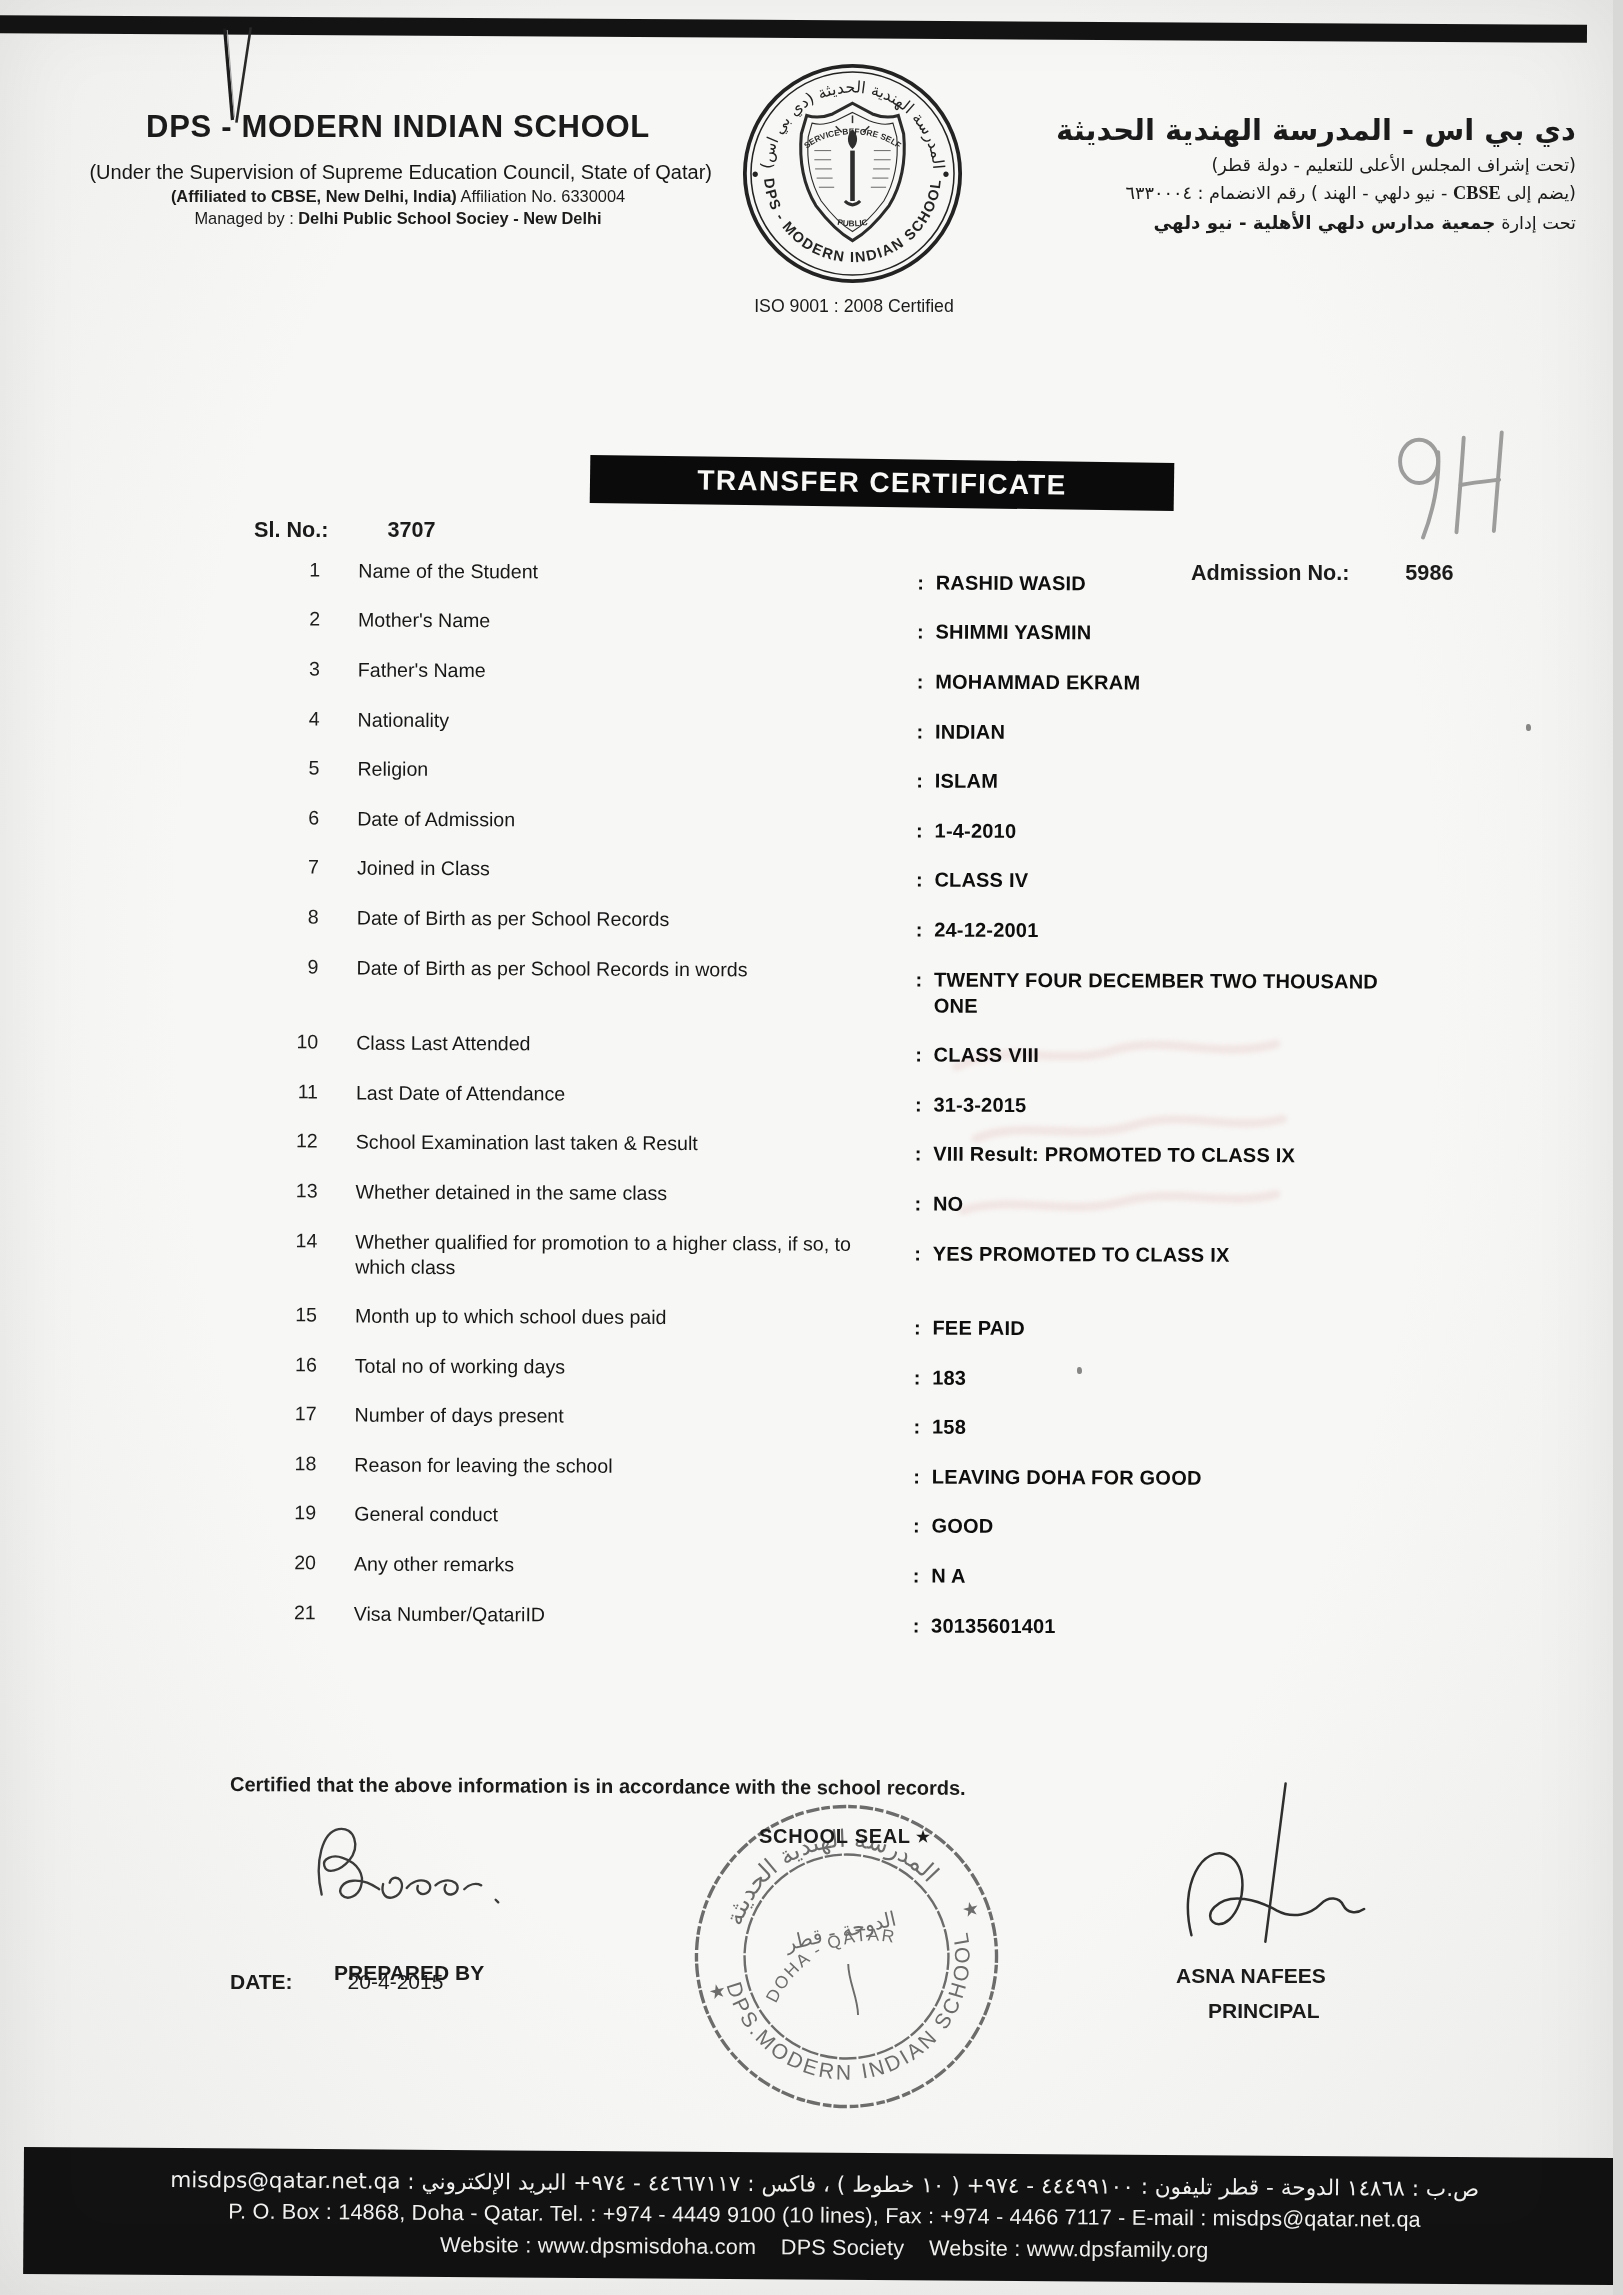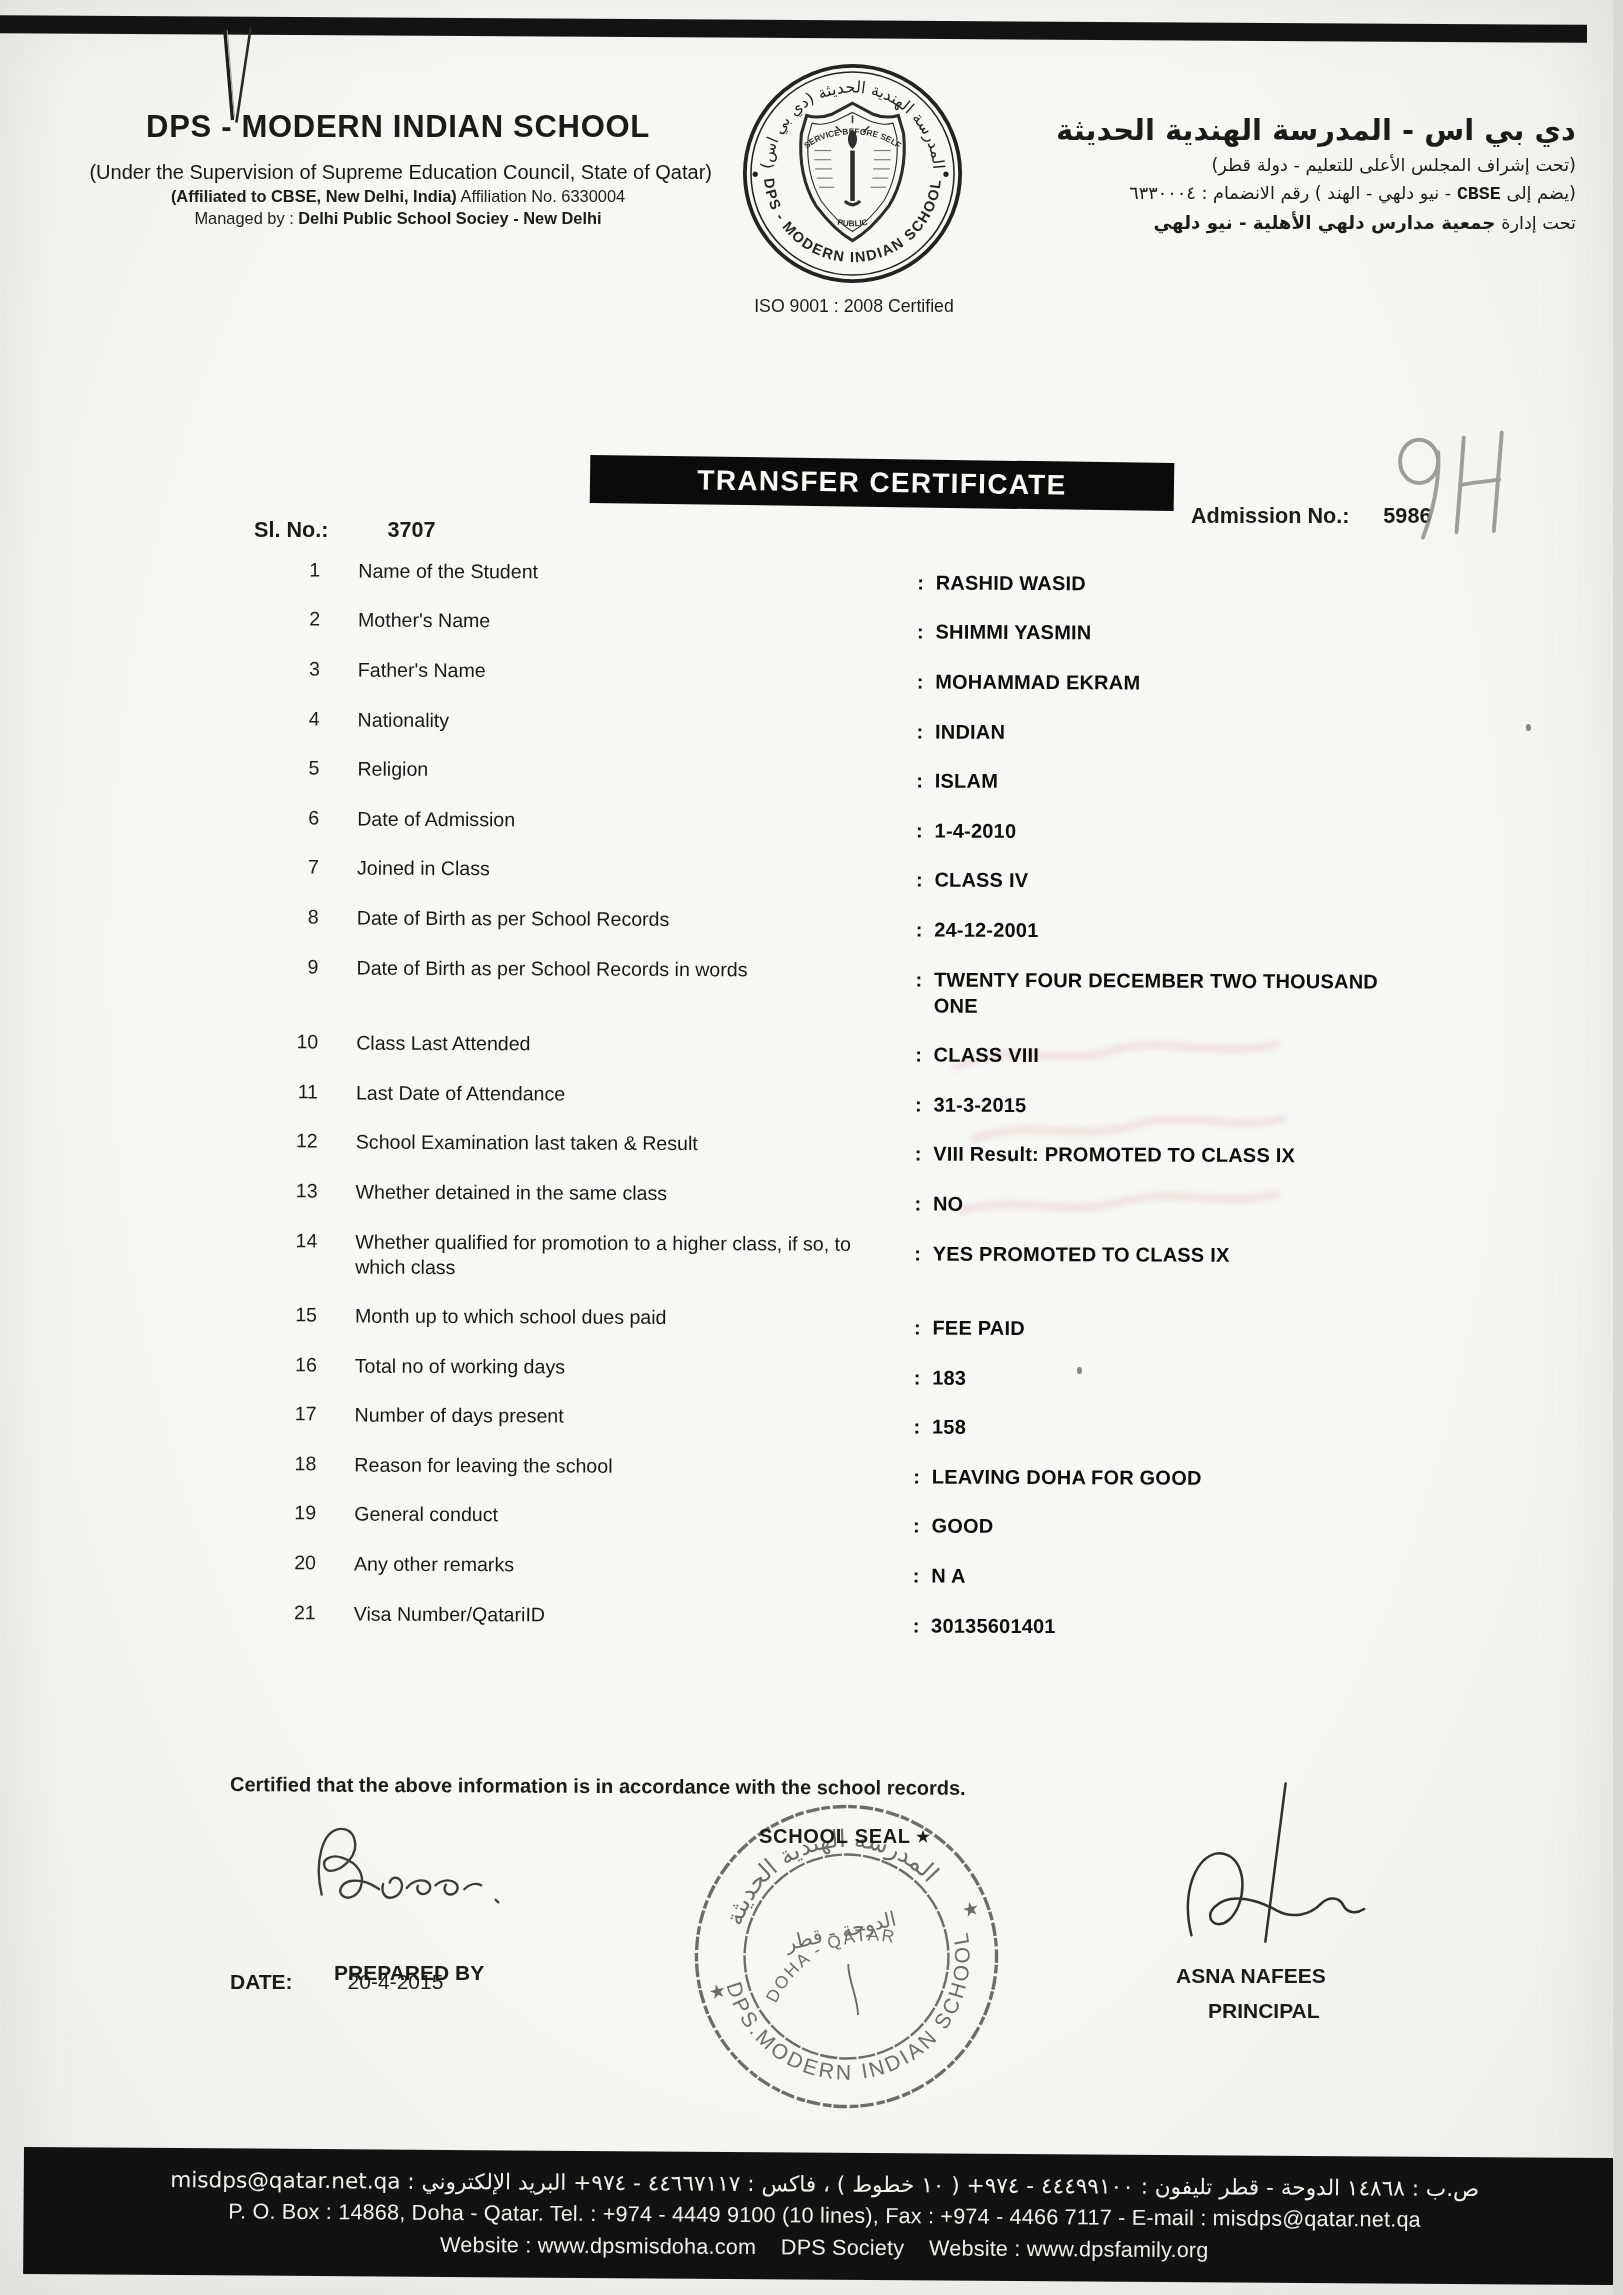--- a/index.html
+++ b/index.html
@@ -29,21 +29,21 @@
   .ar-name{font-size:29px;font-weight:bold;white-space:nowrap;}
   .ar-sub{font-size:17.7px;margin-top:8px;}
   .ar-sub b{font-size:18.3px;}
 
   
   .cbse-line{position:absolute;left:262px;top:423px;width:1244px;text-align:center;font-size:22px;font-weight:bold;}
   .title-bar{position:absolute;left:590px;top:459px;width:584px;height:48px;background:#0b0b0b;color:#f8f8f6;
     display:flex;align-items:center;justify-content:center;font-size:28px;font-weight:bold;letter-spacing:1.3px;
     transform:rotate(0.8deg);}
   .slno{position:absolute;left:254px;top:517px;font-size:21.6px;font-weight:bold;display:flex;gap:59px;}
-  .admno{position:absolute;left:1191px;top:503px;font-size:21.6px;font-weight:bold;display:flex;gap:34px;}
+  .admno{position:absolute;left:1191px;top:560px;font-size:21.6px;font-weight:bold;display:flex;gap:56px;}
   .handnote{position:absolute;left:1385px;top:422px;width:141px;height:128px;opacity:.85;}
 
   
   .fields{position:absolute;left:283px;top:549px;width:1250px;transform:rotate(0.25deg);}
   .row{display:grid;grid-template-columns:35px 554px auto;padding:11.8px 0;}
   .row .no{font-size:19.6px;text-align:right;color:#1d1d1d;}
   .row .label{font-size:19.6px;line-height:25.5px;padding-left:38px;color:#171717;}
   .row .val{font-size:20px;font-weight:bold;line-height:26px;padding-left:43px;display:flex;align-items:flex-start;transform:translateY(8.5px);color:#0e0e0e;}
   .row .val .v{max-width:445px;margin-left:11.8px;letter-spacing:0.2px;}
 
@@ -122,21 +122,21 @@
       <line x1="150" y1="84" x2="150" y2="74" stroke="#2e2e2e" stroke-width="2"></line>
       <path d="M140 186 Q150 196 160 186" fill="none" stroke="#2e2e2e" stroke-width="4"></path>
     </g>
     <text font-size="11" font-weight="bold" fill="#2b2b2b"><textPath href="#logoRibbon" startOffset="50%" text-anchor="middle">PUBLIC</textPath></text>
   </svg>
   <div class="iso-line">ISO 9001 : 2008 Certified</div>
 
   <div class="header-right ar">
     <div class="ar-name">دي بي اس - المدرسة الهندية الحديثة</div>
     <div class="ar-sub">(تحت إشراف المجلس الأعلى للتعليم - دولة قطر)</div>
-    <div class="ar-sub"><span>(يضم إلى </span><b style="font-family:Liberation Mono, monospace">CBSE</b><span> - نيو دلهي - الهند ) رقم الانضمام : ٦٣٣٠٠٠٤</span></div>
+    <div class="ar-sub"><span>(يضم إلى </span><b style="font-family:Liberation Serif, serif">CBSE</b><span> - نيو دلهي - الهند ) رقم الانضمام : ٦٣٣٠٠٠٤</span></div>
     <div class="ar-sub"><span>تحت إدارة </span><b>جمعية مدارس دلهي الأهلية - نيو دلهي</b></div>
   </div>
 
   <div class="title-bar">
       <span>TRANSFER CERTIFICATE</span>
     </div>
 
   <div class="slno">
     <span>Sl. No.:</span>
     <span>3707</span>

